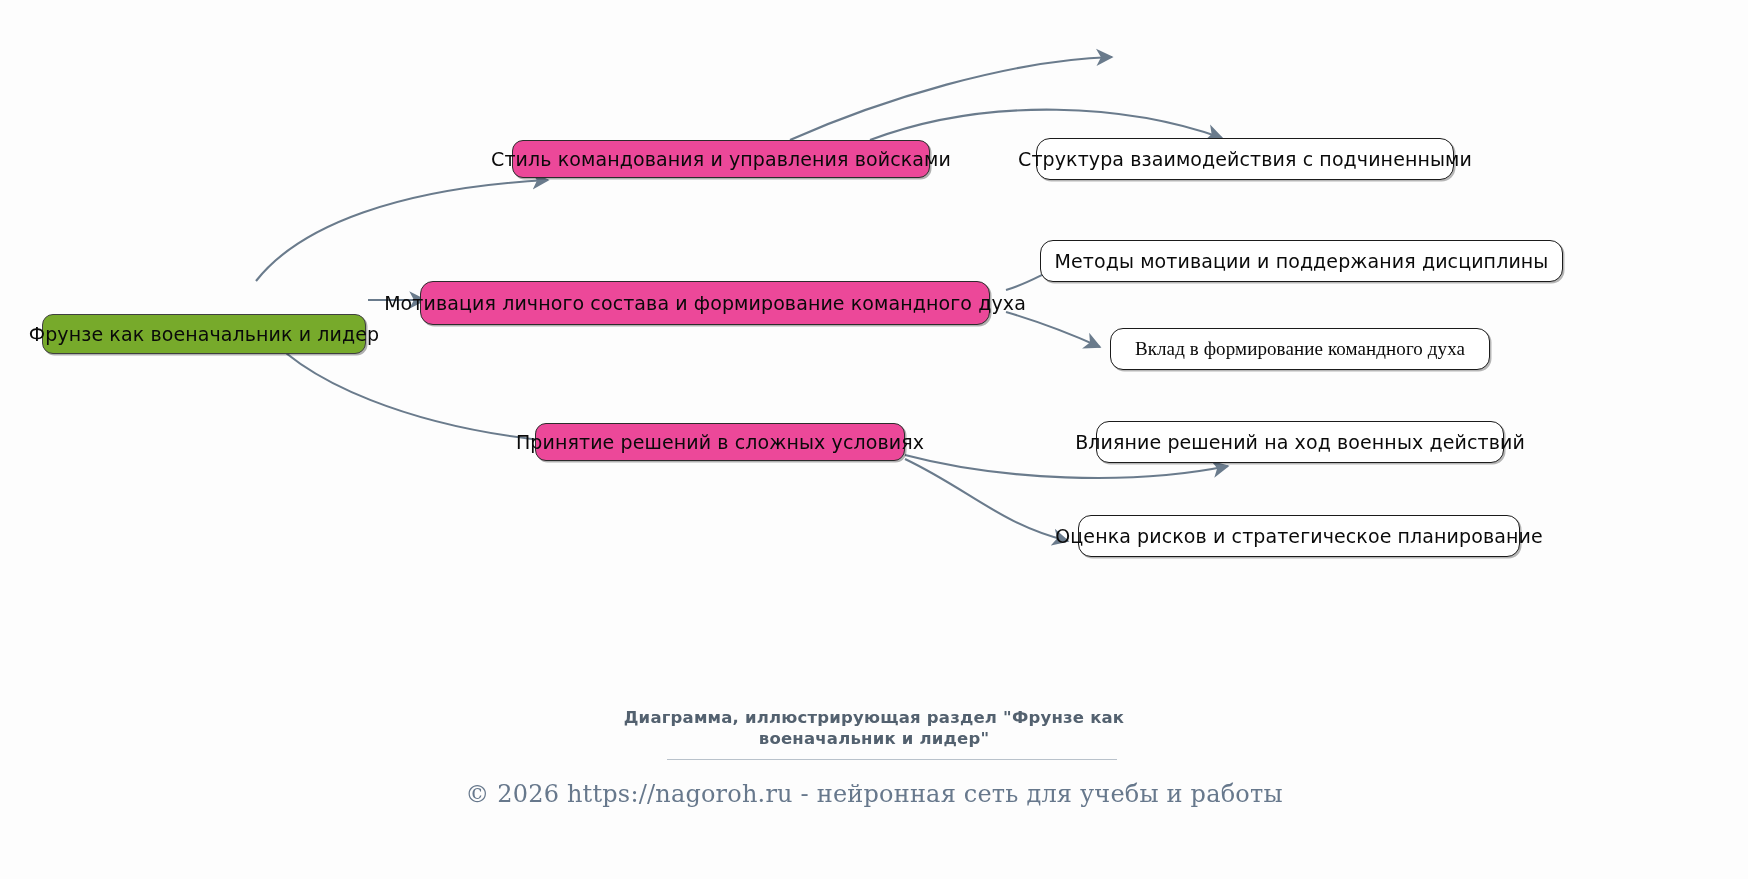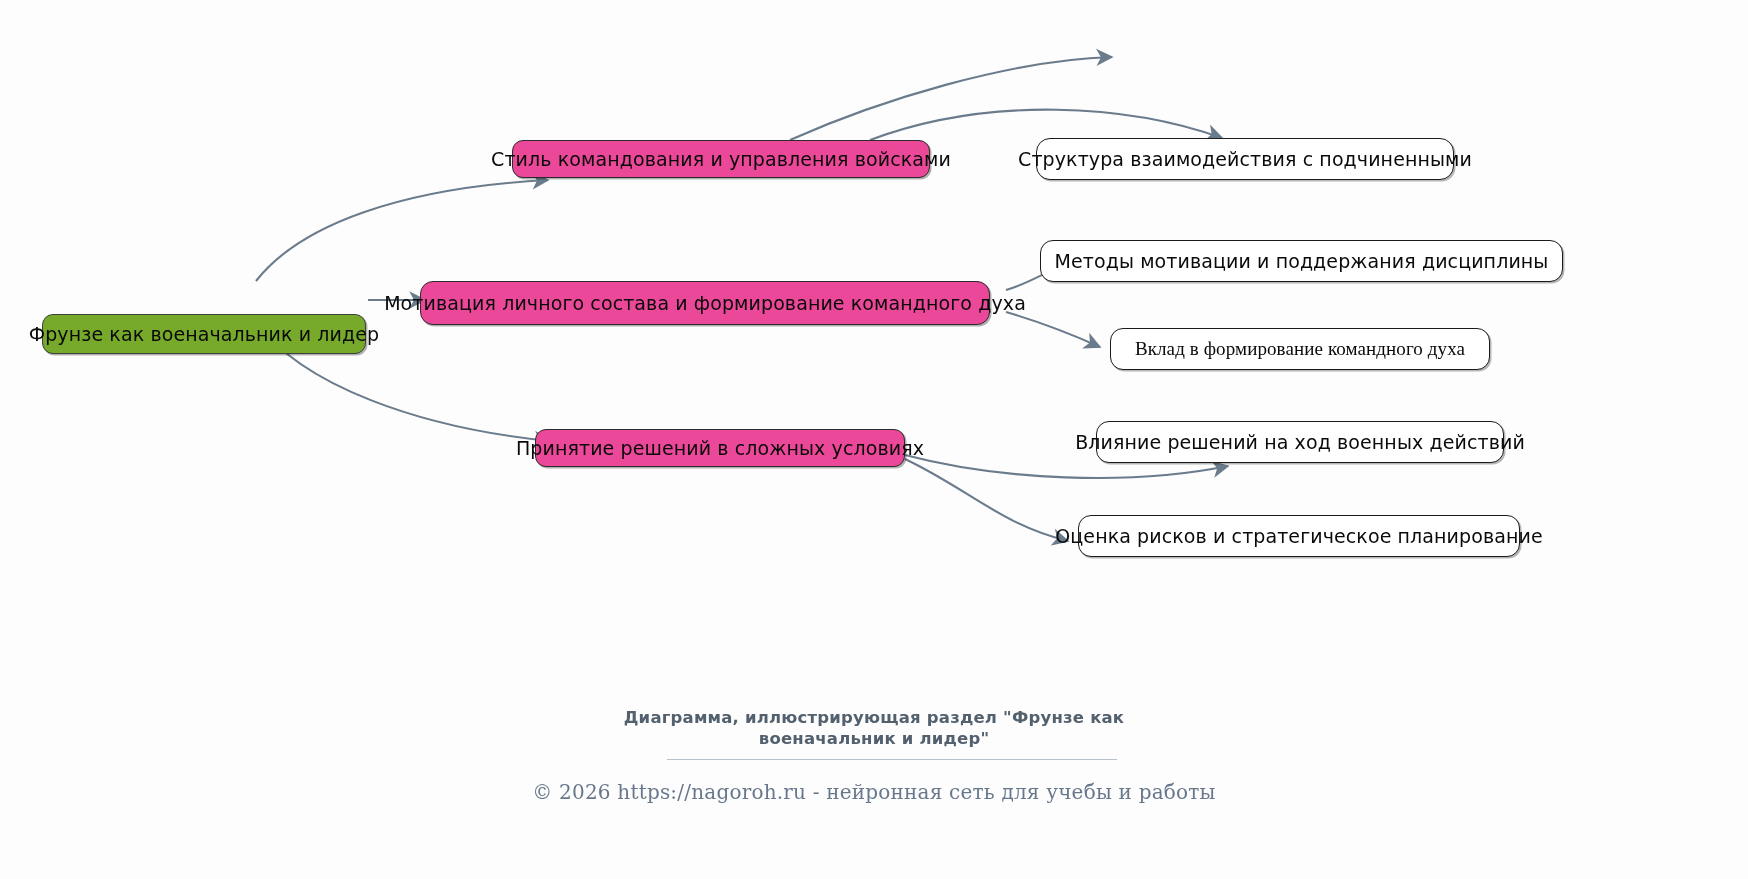--- a/index.html
+++ b/index.html
@@ -54,21 +54,21 @@
     position:absolute;
     height:0;
     border-top:1px solid #b9c2cb;
   }
   .copyright{
     position:absolute;
     left:0;right:0;
     text-align:center;
     color:#67788c;
     font-family:"DejaVu Serif","Liberation Serif",serif;
-    font-size:20px;
+    font-size:24px;
     letter-spacing:.2px;
   }
 </style>
 </head>
 <body>
 
 <div id="canvas">
 
   <svg class="edges" viewBox="0 0 1748 879" xmlns="http://www.w3.org/2000/svg">
     <defs>
@@ -91,21 +91,21 @@
       <path d="M 905 459 C 970 490 1000 524 1068 541"></path>
     </g>
   </svg>
 
   <div class="node node-root" style="left:42px;top:281px;width:324px;height:40px;margin-top:33px;">Фрунзе как военачальник и лидер</div>
 
   <div class="node node-branch" style="left:512px;top:140px;width:418px;height:38px;">Стиль командования и управления войсками</div>
 
   <div class="node node-branch" style="left:420px;top:281px;width:570px;height:44px;border-radius:13px;">Мотивация личного состава и формирование командного духа</div>
 
-  <div class="node node-branch" style="left:535px;top:423px;width:370px;height:38px;margin-top:6px;">Принятие решений в сложных условиях</div>
+  <div class="node node-branch" style="left:535px;top:423px;width:370px;height:38px;">Принятие решений в сложных условиях</div>
 
 
   <div class="node node-leaf" style="left:1036px;top:138px;width:418px;height:42px;border-radius:14px;">Структура взаимодействия с подчиненными</div>
 
   <div class="node node-leaf" style="left:1040px;top:232px;width:523px;height:42px;margin-top:8px;">Методы мотивации и поддержания дисциплины</div>
 
   <div class="node node-leaf" style="left:1110px;top:328px;width:380px;height:42px;font-family:Liberation Serif, serif;">Вклад в формирование командного духа</div>
 
   <div class="node node-leaf" style="left:1096px;top:421px;width:408px;height:42px;">Влияние решений на ход военных действий</div>
 

